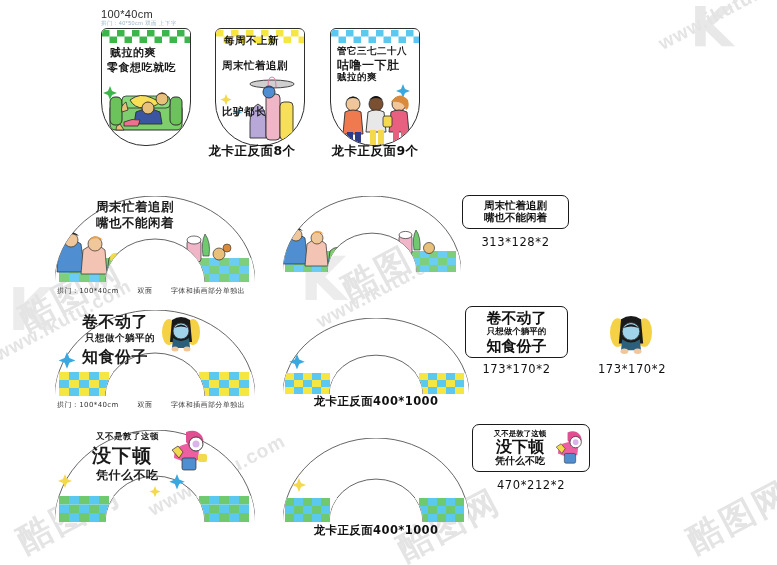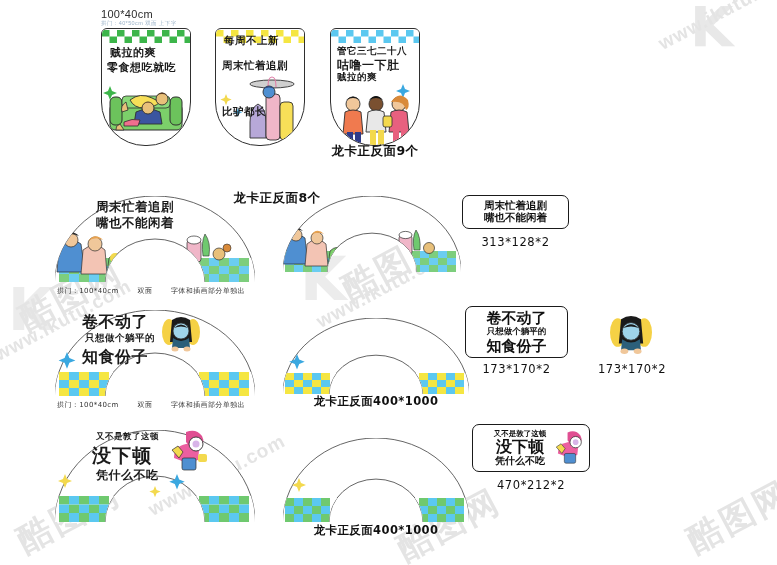--- a/index.html
+++ b/index.html
@@ -197,21 +197,21 @@
         <rect x="50" y="52" width="14" height="46" rx="4" fill="#f0b6c8" stroke="#2f2f2f" stroke-width="0.9"></rect>
         <rect x="64" y="60" width="13" height="38" rx="4" fill="#f7df58" stroke="#2f2f2f" stroke-width="0.9"></rect>
         <circle cx="53" cy="50" r="6" fill="#4f8fd1" stroke="#2f2f2f" stroke-width="0.9"></circle>
         <path d="M47 47 q6 -6 12 0 q-6 -3 -12 0z" fill="#2f4a80"></path>
       </svg>
     </div>
   </div>
   <div class="hand-txt" style="left:224px;top:33px;font-size:10.5px;">每周不上新</div>
   <div class="hand-txt" style="left:222px;top:58px;font-size:10.5px;">周末忙着追剧</div>
   <div class="hand-txt" style="left:222px;top:72px;font-size:10.5px;margin-top:32px;">比驴都长</div>
-  <div class="shield-caption" style="left:207px;top:143px;margin-top:47px;">龙卡正反面8个</div>
+  <div class="shield-caption" style="left:182px;top:143px;">龙卡正反面8个</div>
 
   <div class="shield" style="left:330px;top:28px;">
     <div class="checker">
       <svg width="90" height="13" viewBox="0 0 90 13" preserveAspectRatio="none">
         <rect width="90" height="13" fill="#fff"></rect>
         <g fill="#5bc8f0">
           <rect x="0" y="0" width="7.5" height="6.5"></rect>
             <rect x="15" y="0" width="7.5" height="6.5"></rect>
           <rect x="30" y="0" width="7.5" height="6.5"></rect>
             <rect x="45" y="0" width="7.5" height="6.5"></rect>

